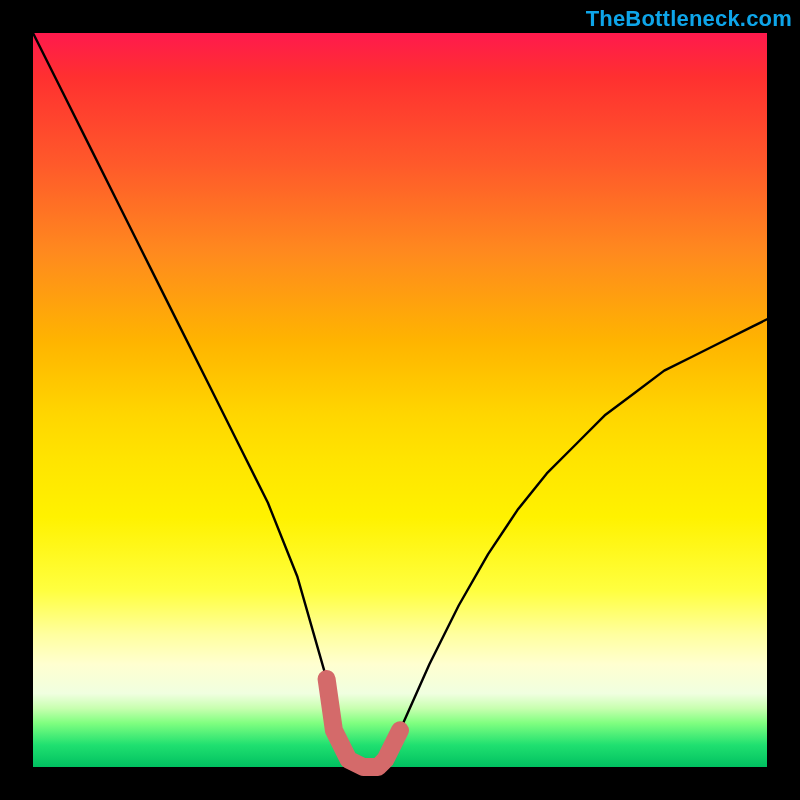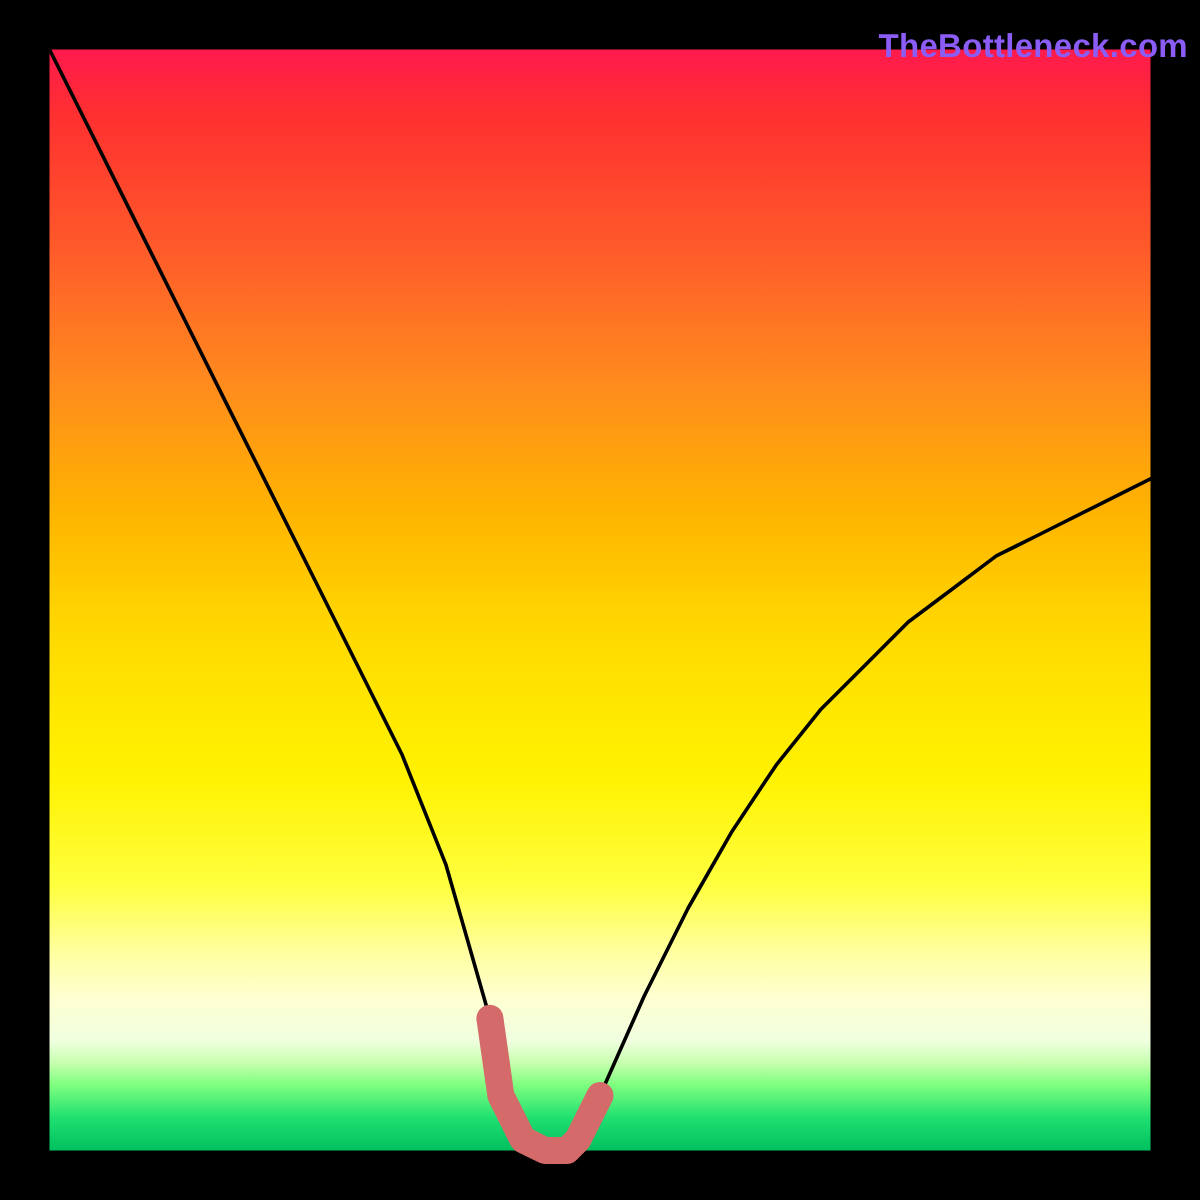--- a/index.html
+++ b/index.html
@@ -29,26 +29,26 @@
       #ffffa0 82%,
       #ffffd0 86%,
       #f0ffe0 90%,
       #c8ffb0 92%,
       #80ff80 94%,
       #20e070 97%,
       #00c060 100%);
   }
   .watermark {
     position: absolute;
-    top: 18px;
+    top: 6px;
     right: 8px;
     font-family: Arial, Helvetica, sans-serif;
     font-size: 22px;
     font-weight: 600;
-    color: #8b5cf6;
+    color: #0ea5e9;
     letter-spacing: 0.2px;
     user-select: none;
   }
   svg.curve {
     position: absolute;
     left: 0; top: 0;
     width: 734px; height: 734px;
     overflow: visible;
   }
 </style>

